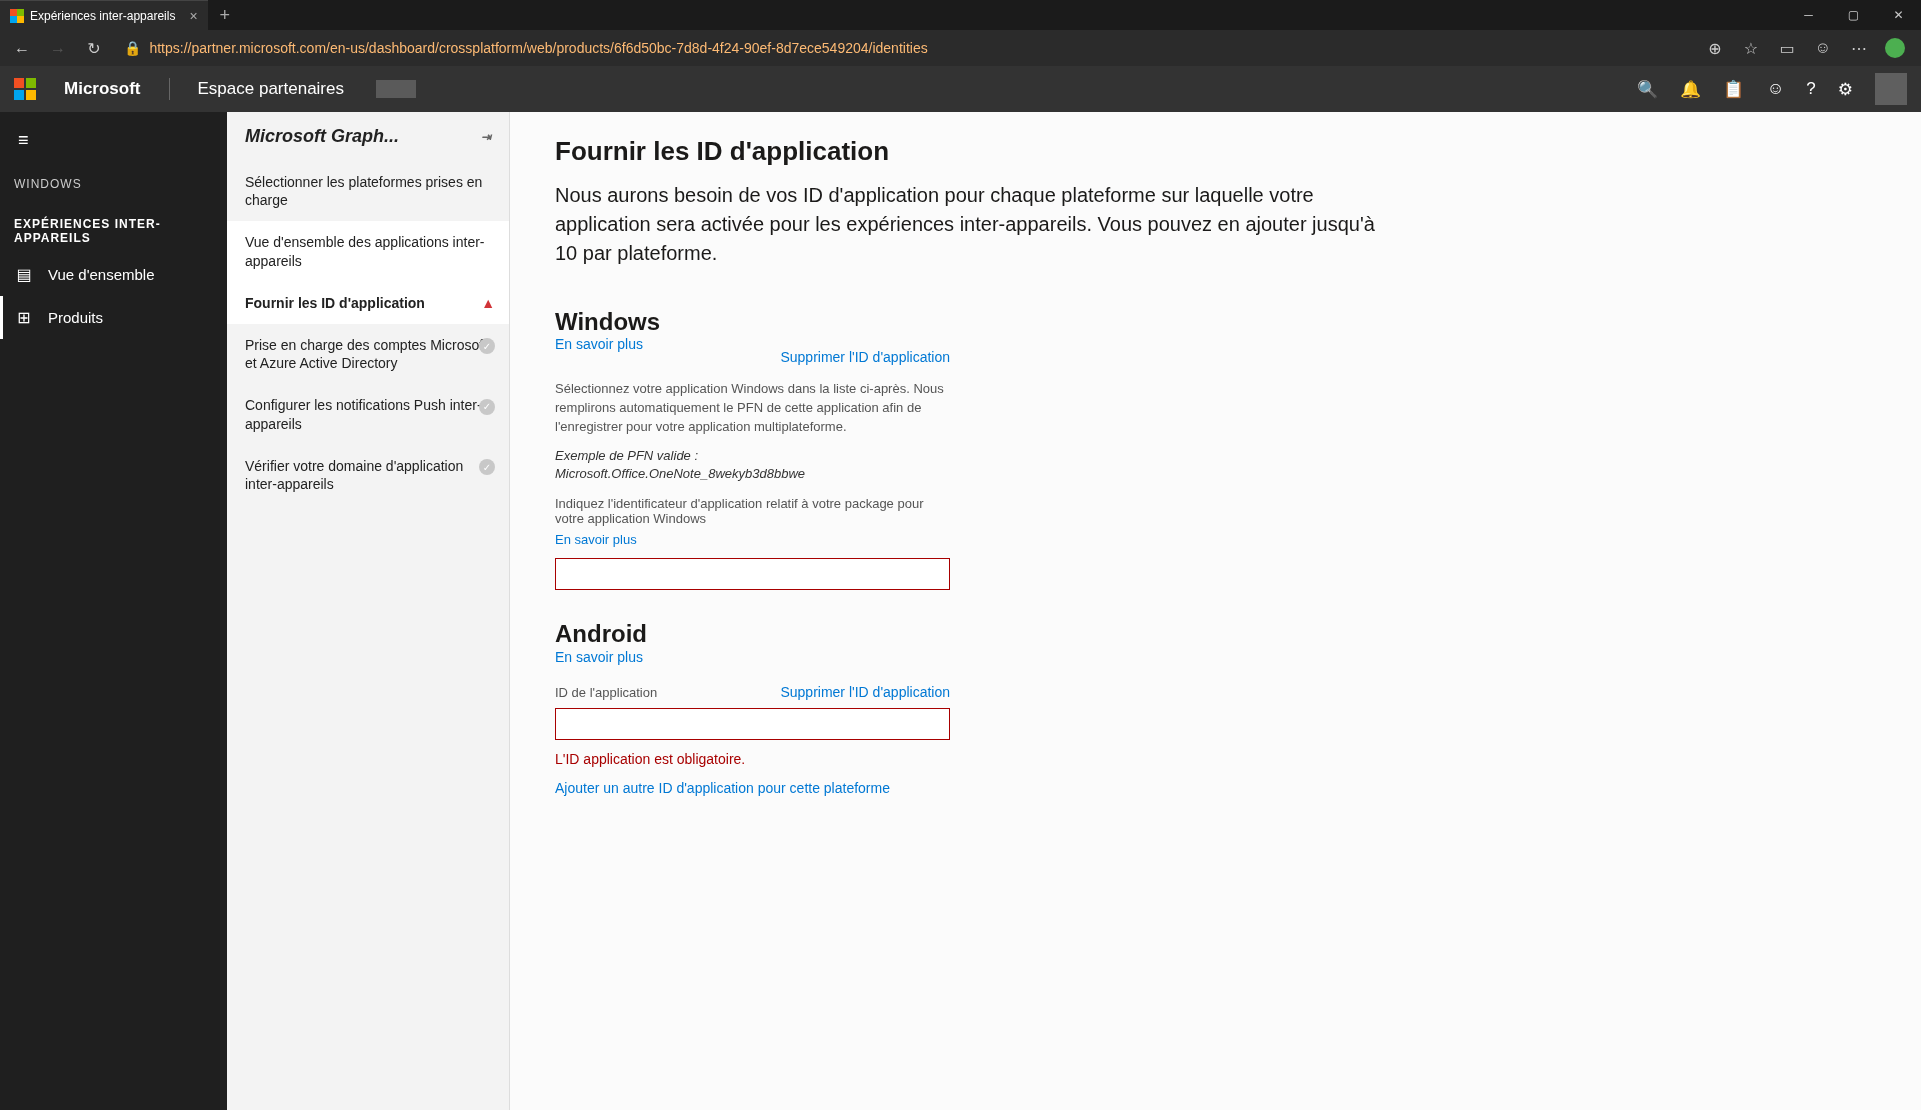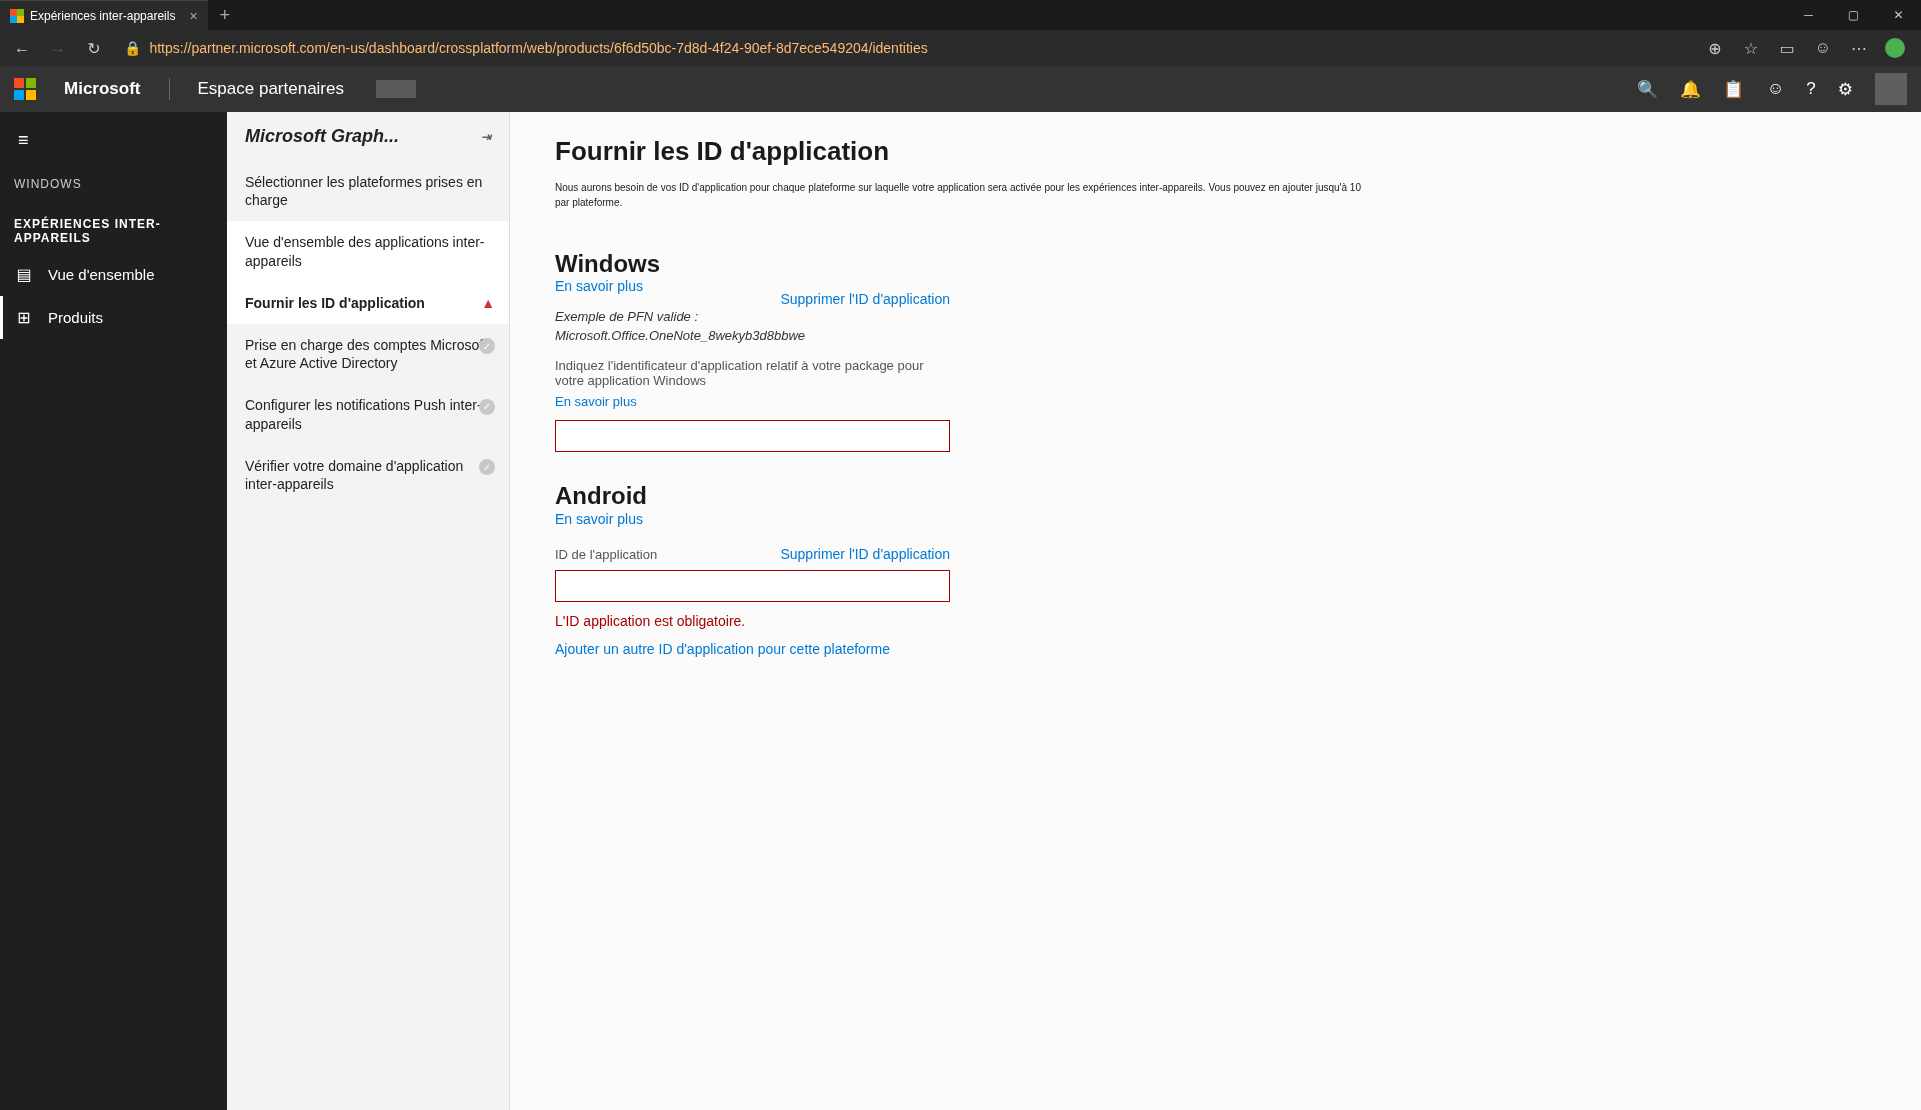--- a/index.html
+++ b/index.html
@@ -57,21 +57,21 @@
     .mid-item.active { background:#fff; font-weight:600; }
     .mid-item .status { position:absolute; right:14px; top:12px; }
     .warn { color:#d13438; }
     .check { width:16px; height:16px; border-radius:50%; background:#c8c8c8; color:#fff; display:inline-flex; align-items:center; justify-content:center; font-size:10px; }
     
     .content { flex:1; background:#fbfbfb; padding: 24px 45px; overflow-y:auto; position:relative; }
     .content::-webkit-scrollbar { width: 16px; }
     .content::-webkit-scrollbar-track { background:#f1f1f1; }
     .content::-webkit-scrollbar-thumb { background:#c1c1c1; }
     h1 { font-size:26px; font-weight:600; color:#1b1a19; margin-bottom:14px; }
-    .intro { font-size:10px; color:#1b1a19; max-width:820px; line-height:1.45; margin-bottom:40px; }
+    .intro { font-size:20px; color:#1b1a19; max-width:820px; line-height:1.45; margin-bottom:40px; }
     .platform { margin-bottom:30px; max-width:820px; }
     .platform h2 { font-size:24px; font-weight:600; color:#1b1a19; }
     .link { color:#0078d4; font-size:14px; cursor:pointer; }
     .help-text { font-size:13px; color:#555; max-width:395px; line-height:1.45; margin-bottom:10px; }
     .help-text em { font-style:italic; color:#333; }
     .field-label { font-size:13px; color:#555; max-width:395px; margin-bottom:4px; }
     input.txtfield { width:395px; height:32px; border:1px solid #a80000; background:#fff; padding:0 6px; font-size:14px; outline:none; }
     .error-msg { color:#a80000; font-size:14px; max-width:395px; margin-top:10px; line-height:1.4; }
     .row-hdr { display:flex; justify-content:space-between; align-items:flex-end; max-width:395px; }
   </style>
@@ -188,20 +188,21 @@
     <p class="intro">Nous aurons besoin de vos ID d'application pour chaque plateforme sur laquelle votre application sera activée pour les expériences inter-appareils. Vous pouvez en ajouter jusqu'à 10 par plateforme.</p>
 
     <div class="platform">
       <h2>Windows</h2>
       <div style="display:flex; justify-content:space-between; max-width:395px; align-items:flex-start;">
         <span class="link">En savoir plus</span>
       </div>
       <div style="max-width:395px; text-align:right; margin-top:-4px;">
         <span class="link">Supprimer l'ID d'application</span>
       </div>
+      <p class="help-text" style="margin-top:14px;">Sélectionnez votre application Windows dans la liste ci-après. Nous remplirons automatiquement le PFN de cette application afin de l'enregistrer pour votre application multiplateforme.</p>
       <p class="help-text"><em>Exemple de PFN valide : Microsoft.Office.OneNote_8wekyb3d8bbwe</em></p>
       <p class="field-label" style="margin-top:12px;">Indiquez l'identificateur d'application relatif à votre package pour votre application Windows</p>
       <span class="link" style="font-size:13px;">En savoir plus</span>
       <div style="margin-top:10px;">
         <input class="txtfield" type="text" style="">
       </div>
     </div>
 
     <div class="platform">
       <h2>Android</h2>

